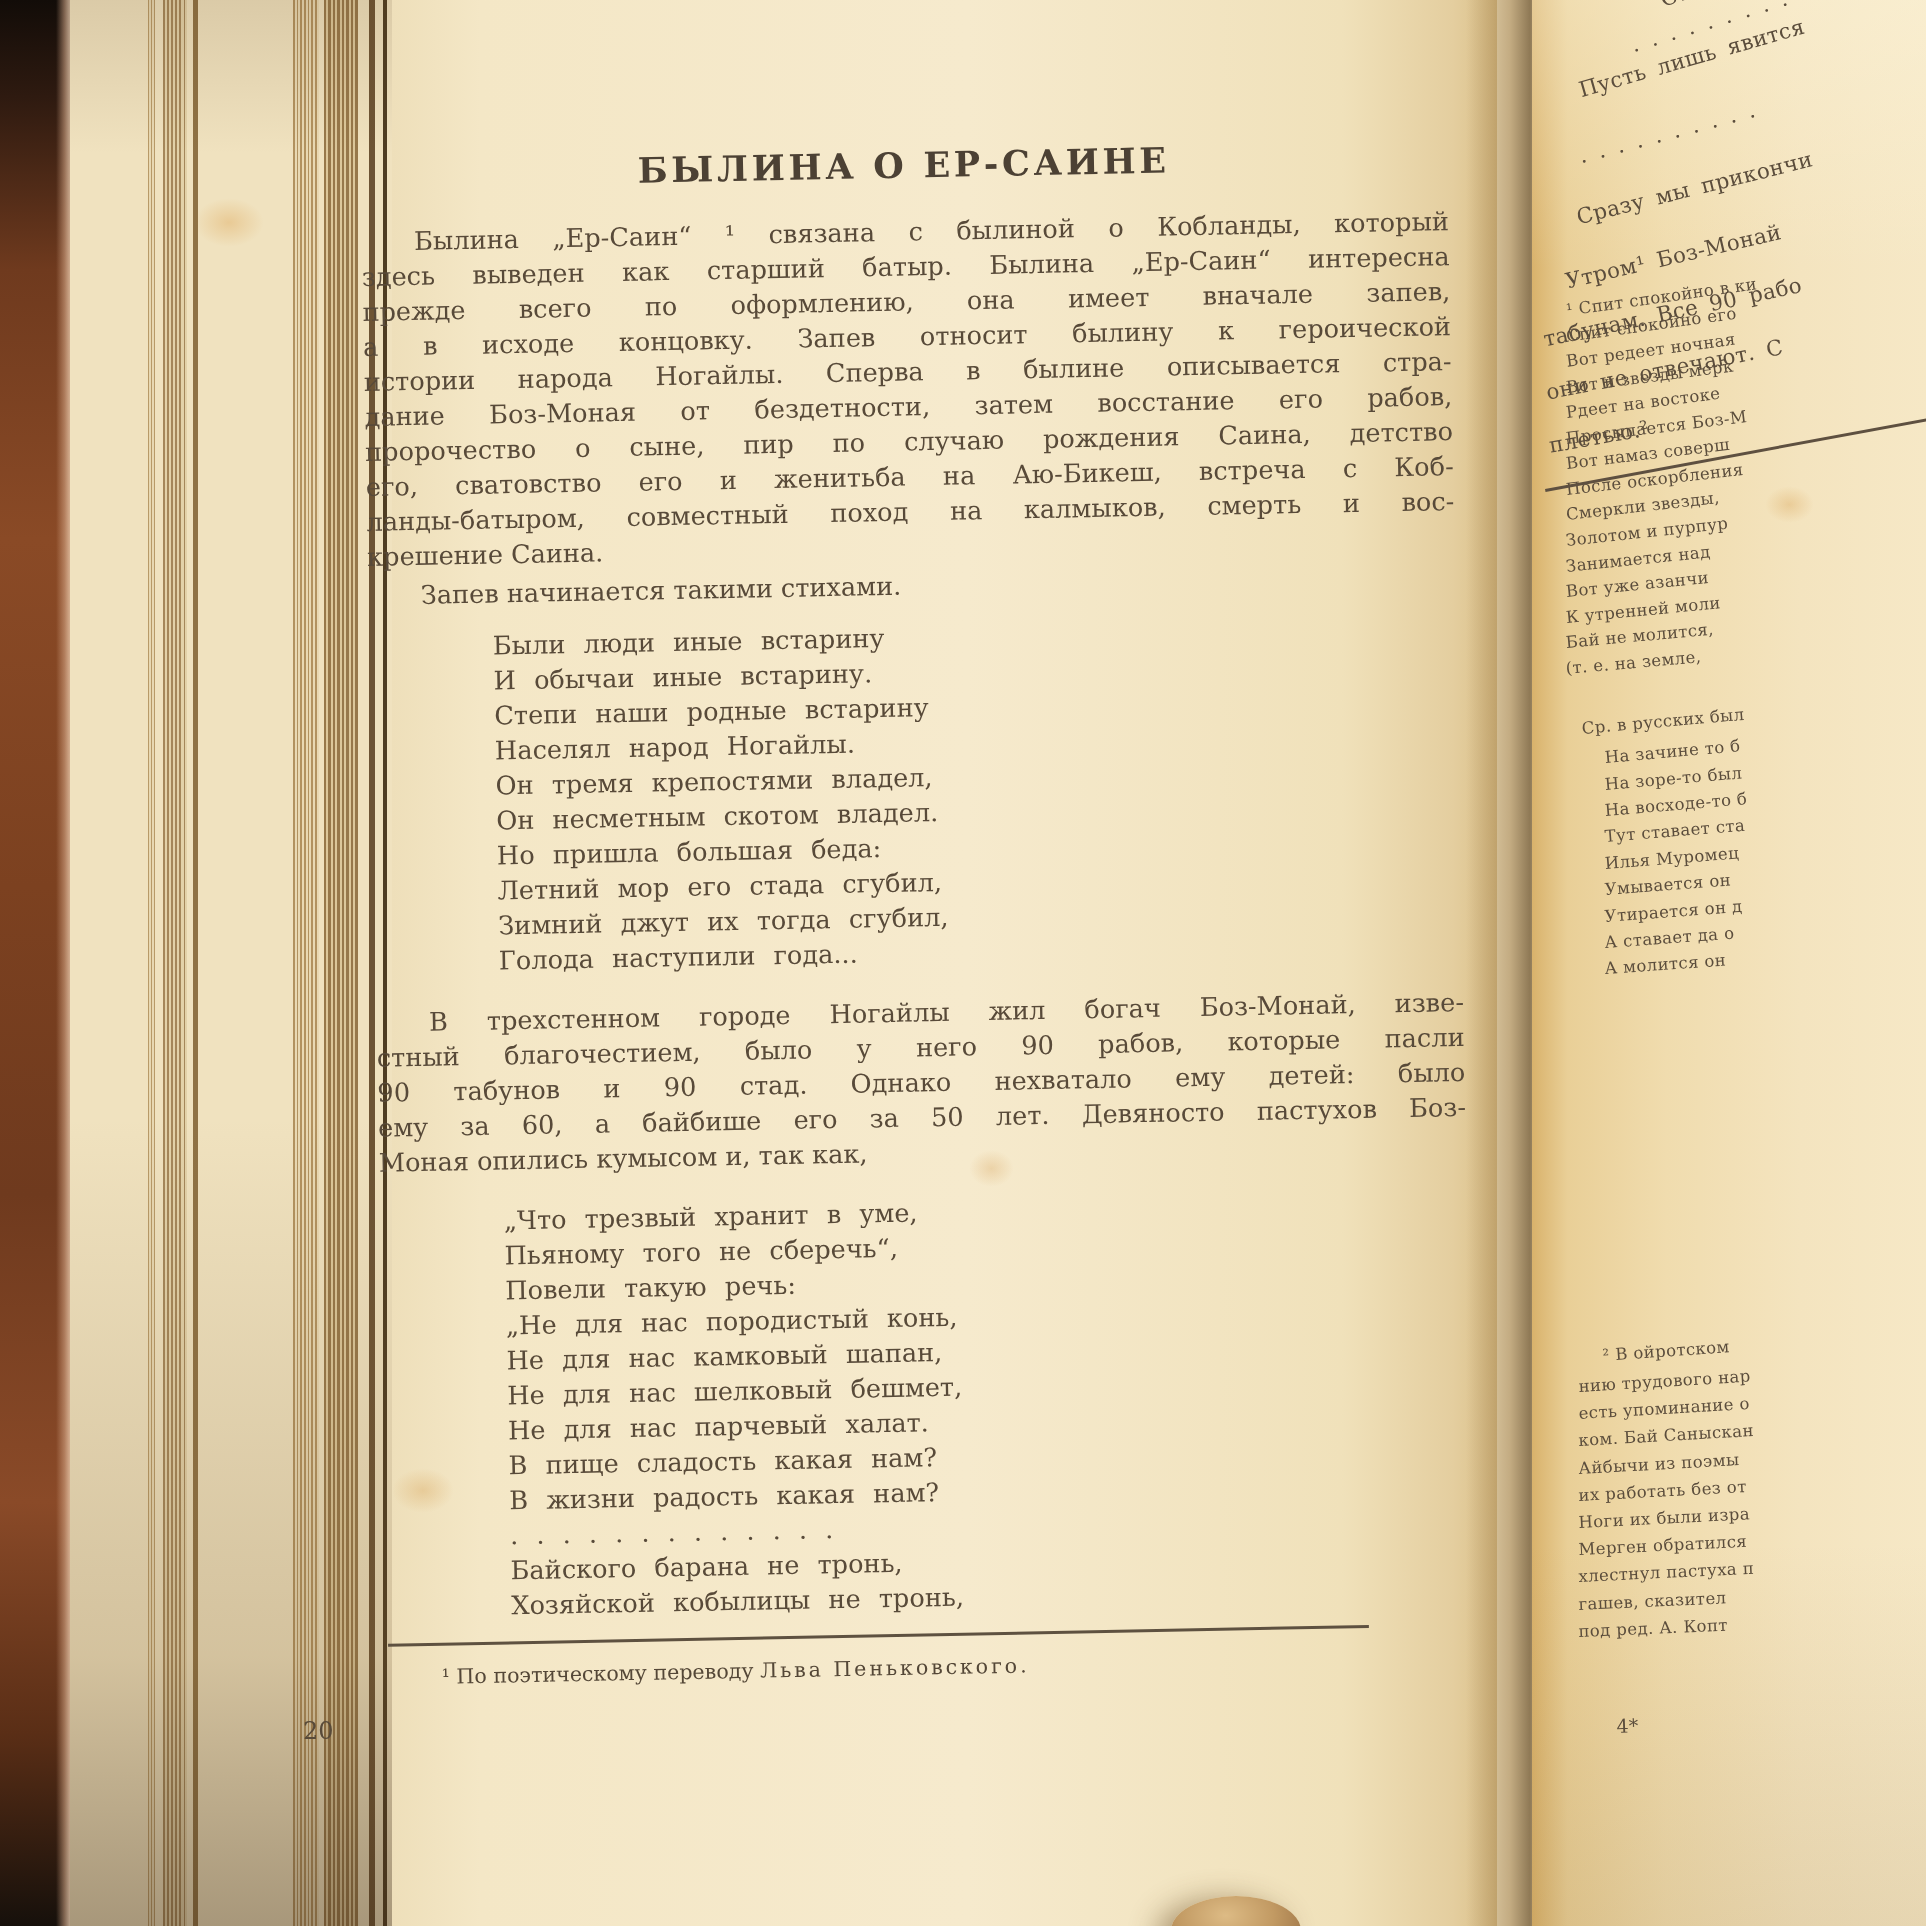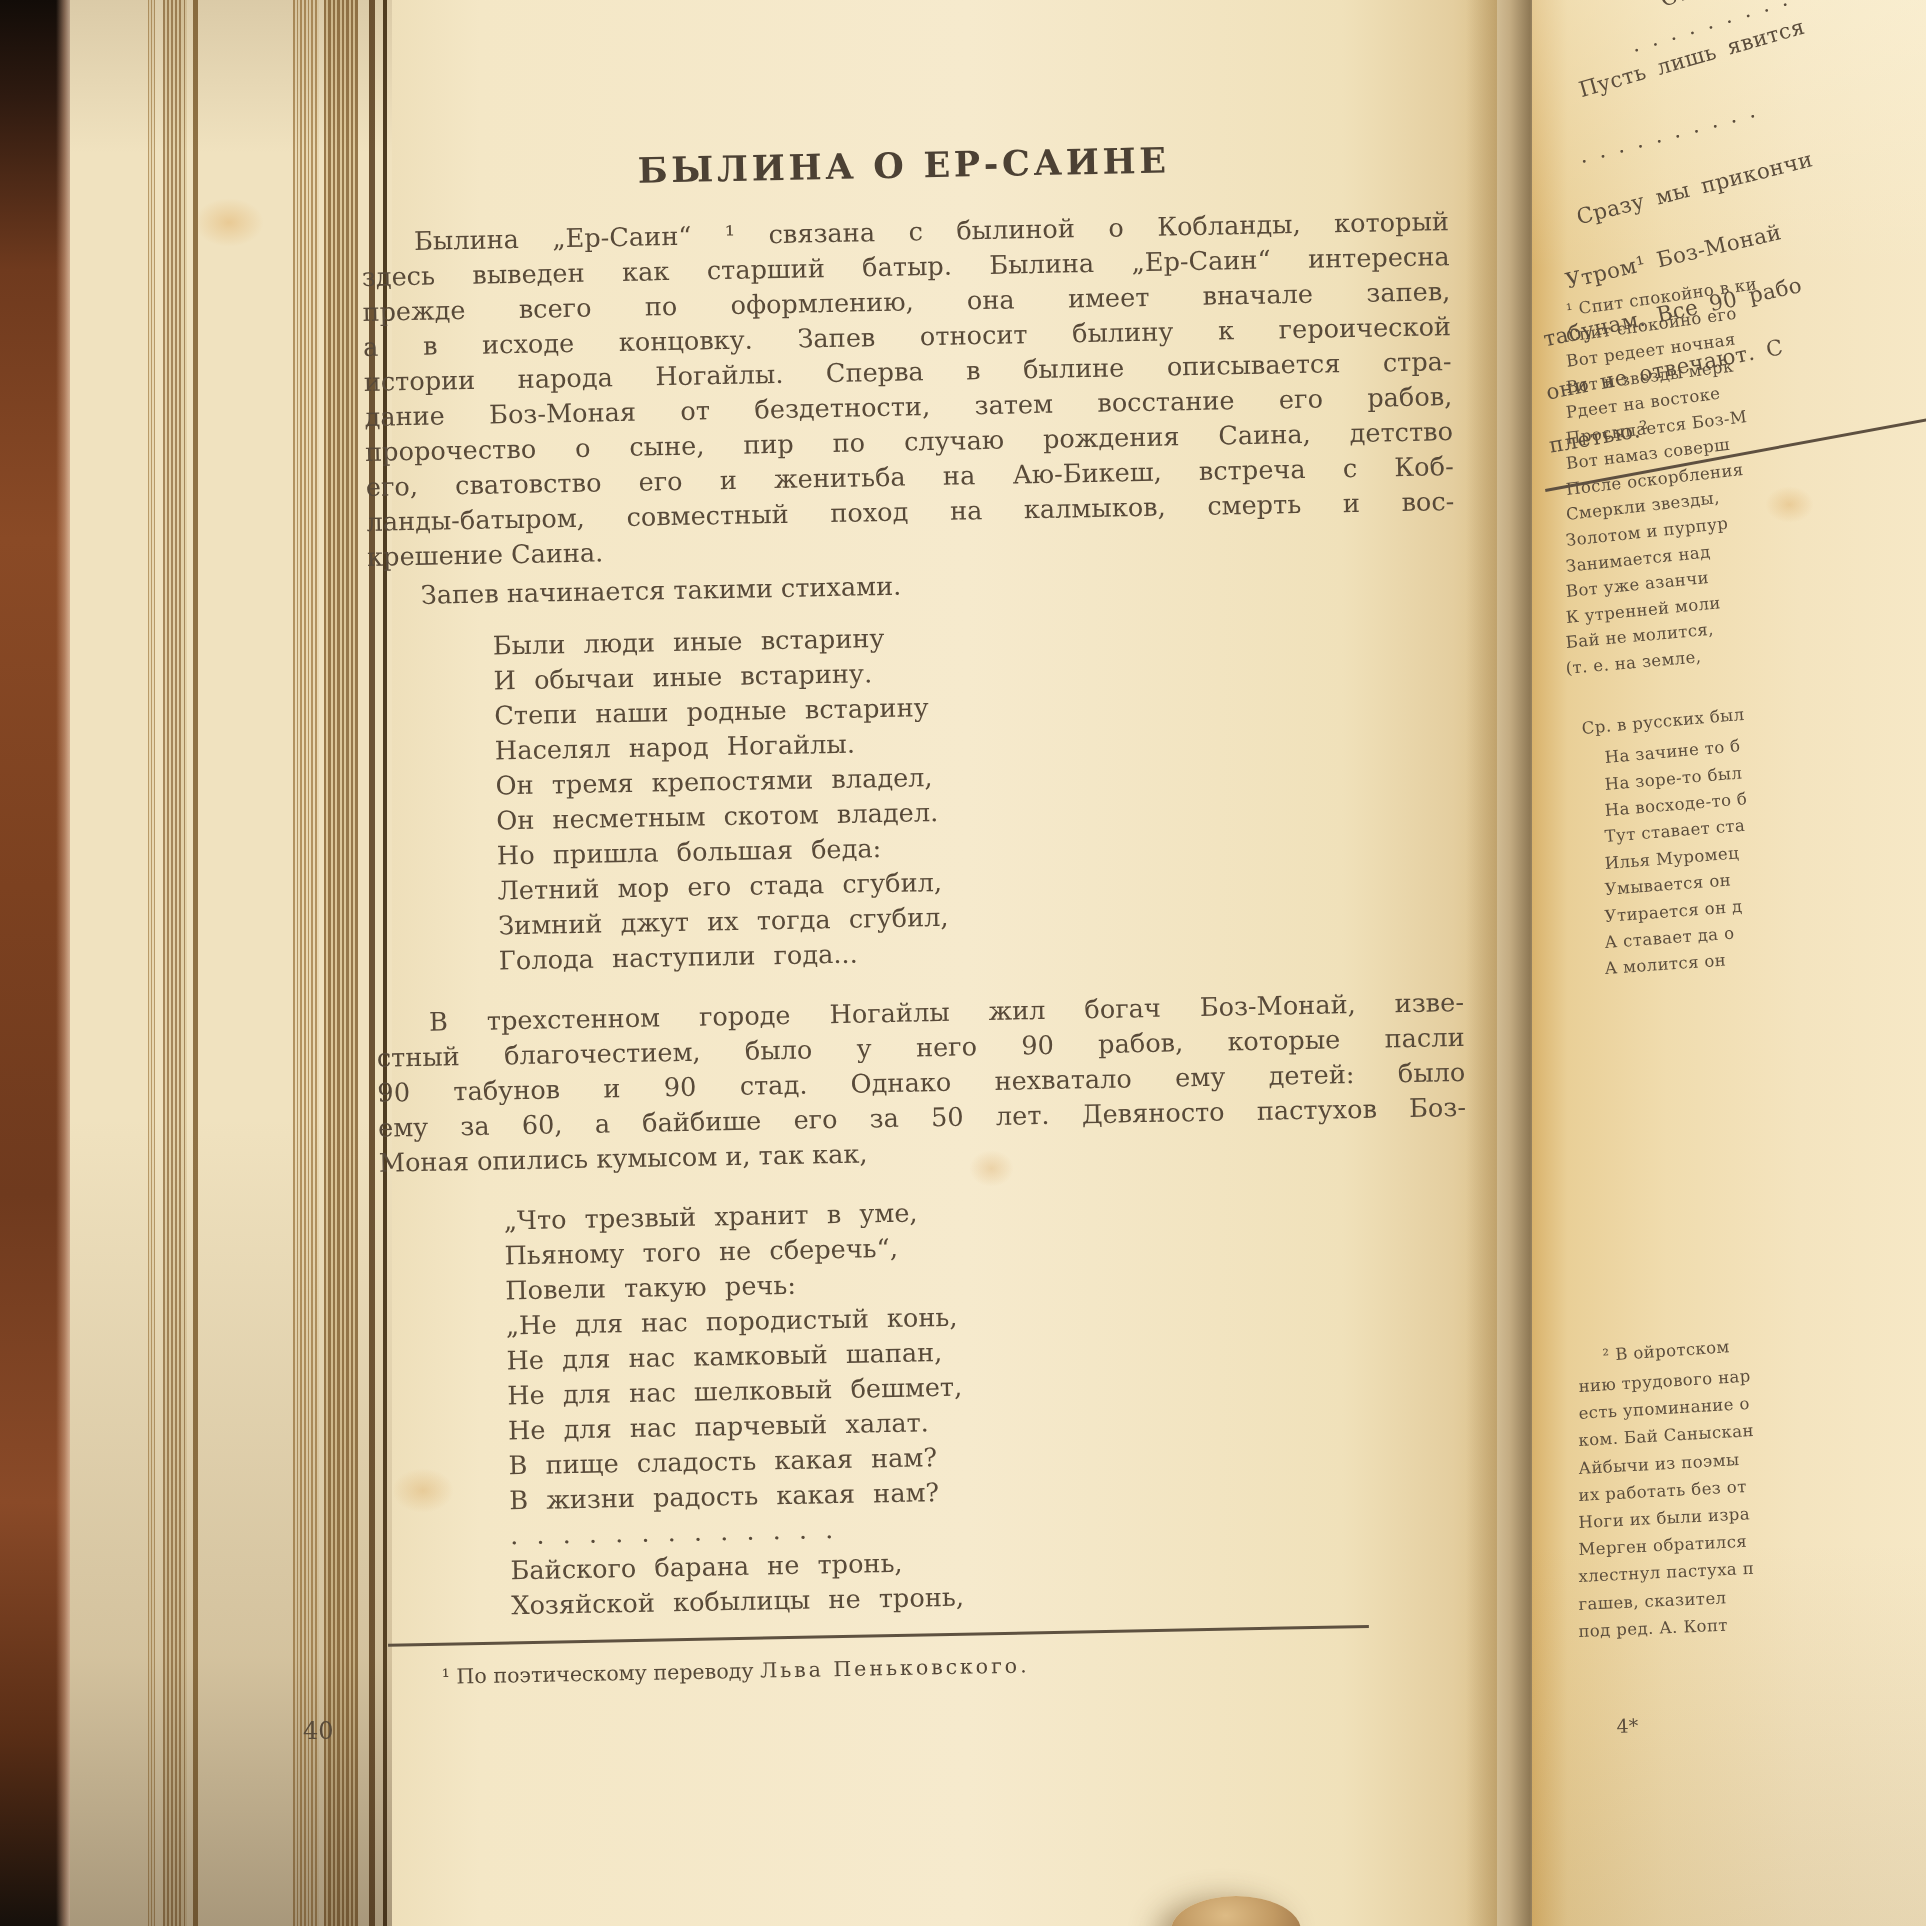--- a/index.html
+++ b/index.html
@@ -176,21 +176,21 @@
 
     <div class="fnrule"></div>
 
     <div class="footnote">
       <span>¹ По поэтическому переводу</span>
       <span> </span>
       <span class="fn-name">Льва Пеньковского.</span>
     </div>
   </div>
 
-  <div class="pagenum">40</div>
+  <div class="pagenum">20</div>
 
   <div id="right-lines">
       <div class="rp-line" style="left: 1657px; top: -12.4px; font-size: 21.4px; word-spacing: 5px; transform: rotate(-18deg);">Стар</div>
       <div class="rp-line" style="left: 1628px; top: 33px; font-size: 21.4px; word-spacing: 5px; transform: rotate(-17deg);">. . . . . . . . .</div>
       <div class="rp-line" style="left: 1576px; top: 78px; font-size: 21.4px; word-spacing: 5px; transform: rotate(-16deg);">Пусть лишь явится</div>
       <div class="rp-line" style="left: 1576px; top: 144px; font-size: 21.4px; word-spacing: 5px; transform: rotate(-15deg);">. . . . . . . . . .</div>
       <div class="rp-line" style="left: 1574px; top: 205px; font-size: 21.4px; word-spacing: 5px; transform: rotate(-14deg);">Сразу мы прикончи</div>
       <div class="rp-line" style="left: 1563px; top: 269px; font-size: 21.4px; word-spacing: 5px; transform: rotate(-13deg);">Утром¹ Боз-Монай</div>
       <div class="rp-line" style="left: 1541px; top: 327px; font-size: 21.4px; word-spacing: 5px; transform: rotate(-12deg);">табунам. Все 90 рабо</div>
       <div class="rp-line" style="left: 1544px; top: 380px; font-size: 21.4px; word-spacing: 5px; transform: rotate(-11deg);">они не отвечают. С</div>

